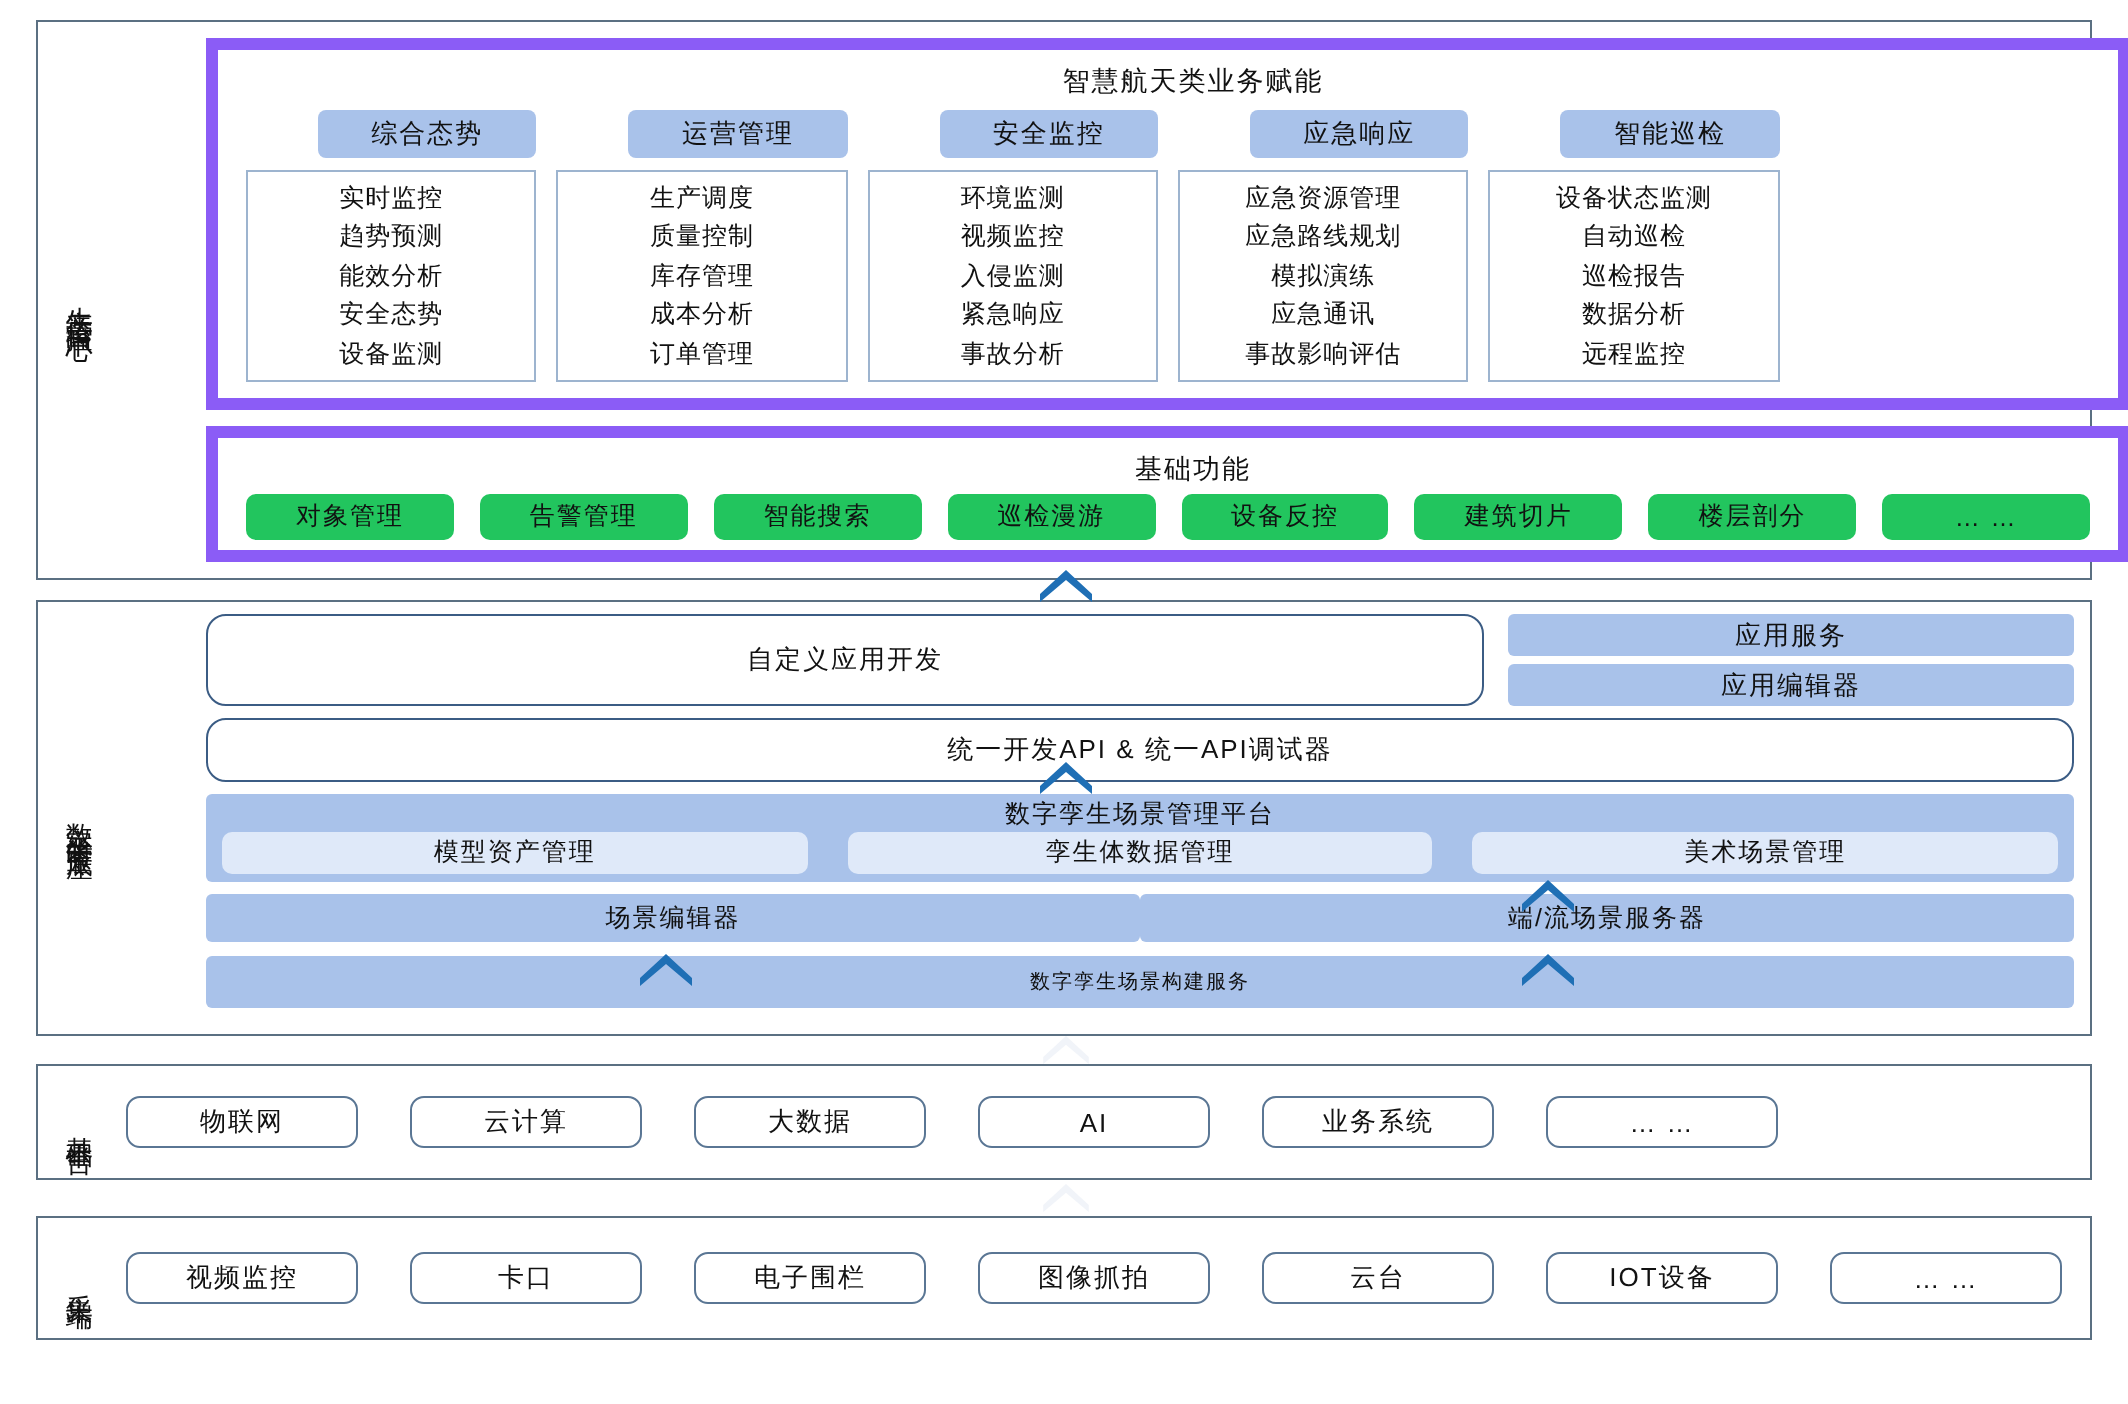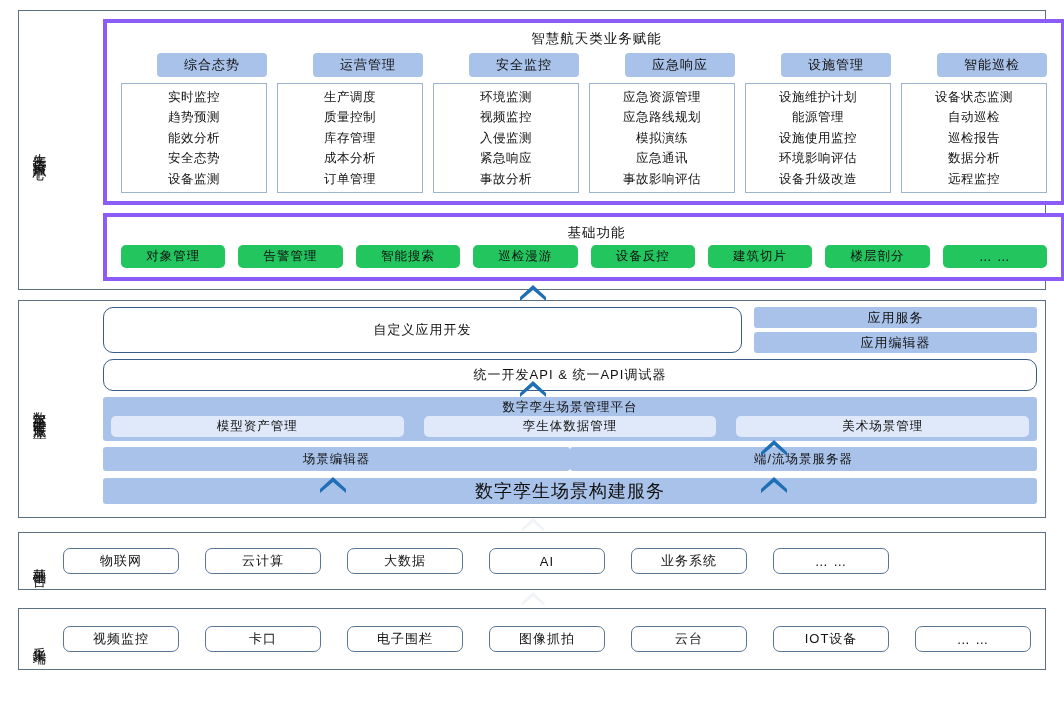--- a/index.html
+++ b/index.html
@@ -33,21 +33,21 @@
     line-height:1.35;
     letter-spacing:2px;
     white-space:nowrap;
   }
   .layer-body{flex:1 1 auto;position:relative;}
 
   
   #layer-ops{left:18px;top:10px;width:1028px;height:280px;}
   .inner-card{
     position:absolute;
-    border:4px solid #8b5cf6;
+    border:6px solid #8b5cf6;
     background:#fff;
     box-sizing:border-box;
     padding-left:25px;
   }
   .inner-title{
     text-align:center;
     font-size:13.5px;
     padding-top:7px;
     color:#111;
     letter-spacing:1px;
@@ -145,21 +145,21 @@
   #band-server{
     position:absolute;right:0;top:140px;width:467px;height:24px;
     background:#a9c2ea;border-radius:3px;
     display:flex;align-items:center;justify-content:center;
     font-size:12.5px;color:#111;letter-spacing:1px;
   }
   #band-build{
     position:absolute;left:0;right:0;top:171px;height:26px;
     background:#a9c2ea;border-radius:3px;
     display:flex;align-items:center;justify-content:center;
-    font-size:18px;color:#111;letter-spacing:1px;
+    font-size:10px;color:#111;letter-spacing:1px;
   }
 
   
   #layer-infra{left:18px;top:532px;width:1028px;height:58px;}
   #layer-collect{left:18px;top:608px;width:1028px;height:62px;}
   .chip-row{
     position:absolute;left:44px;right:14px;top:50%;transform:translateY(-50%);
     display:grid;grid-template-columns:repeat(7,1fr);
     column-gap:26px;
   }
@@ -229,30 +229,20 @@
             <div class="col-head">应急响应</div>
             <div class="col-list">
               <div>应急资源管理</div>
               <div>应急路线规划</div>
               <div>模拟演练</div>
               <div>应急通讯</div>
               <div>事故影响评估</div>
             </div>
           </div>
 
-          <div class="col">
-            <div class="col-head">设施管理</div>
-            <div class="col-list">
-              <div>设施维护计划</div>
-              <div>能源管理</div>
-              <div>设施使用监控</div>
-              <div>环境影响评估</div>
-              <div>设备升级改造</div>
-            </div>
-          </div>
 
           <div class="col">
             <div class="col-head">智能巡检</div>
             <div class="col-list">
               <div>设备状态监测</div>
               <div>自动巡检</div>
               <div>巡检报告</div>
               <div>数据分析</div>
               <div>远程监控</div>
             </div>

